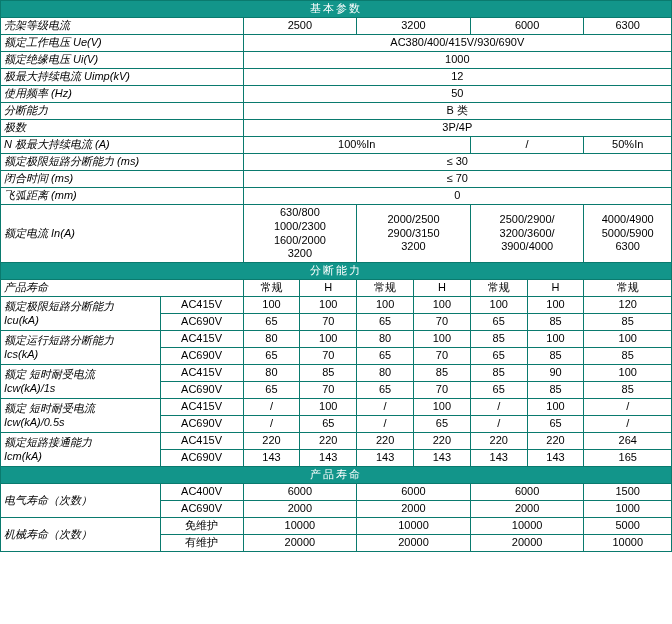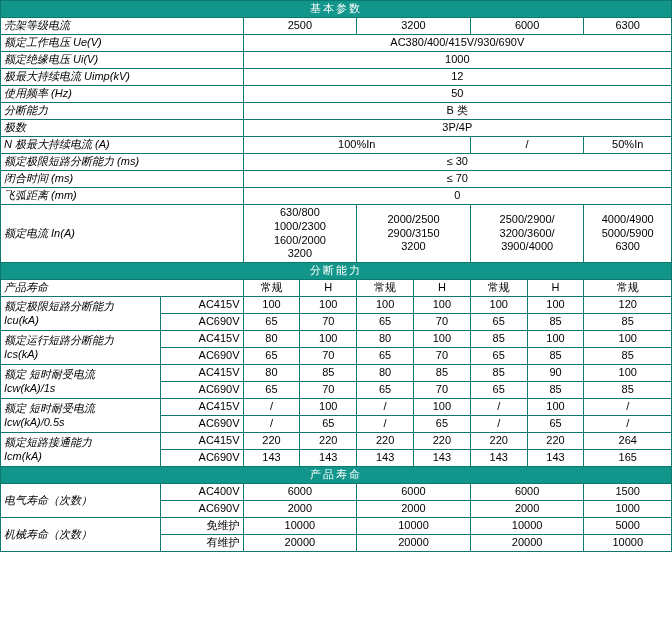--- a/index.html
+++ b/index.html
@@ -40,21 +40,21 @@
   }
   .lbl {
     text-align: left;
     padding-left: 4px;
     font-style: italic;
   }
   .ctr {
     text-align: center;
   }
   .sub {
-    text-align: right;
+    text-align: center;
   }
   .tall {
     height: 54px;
   }
   .multi {
     text-align: center;
     line-height: 1.35;
   }
 </style>
 </head>

